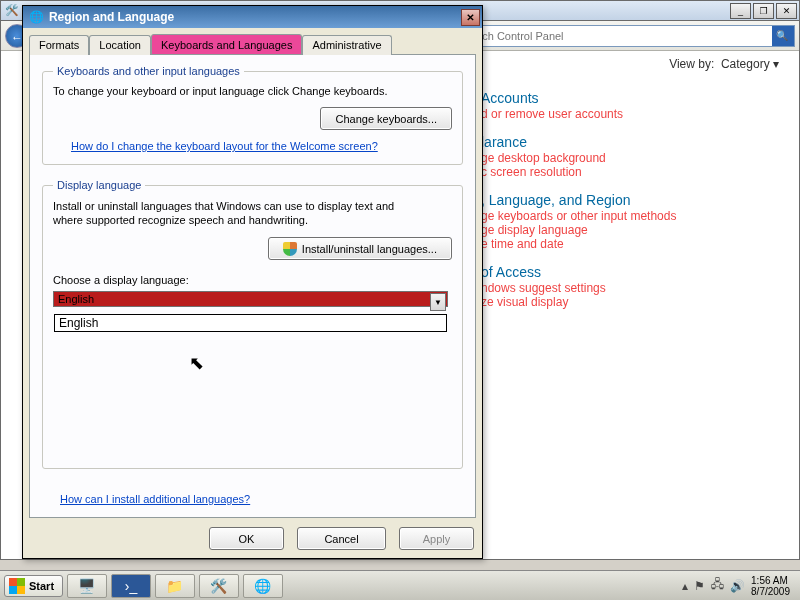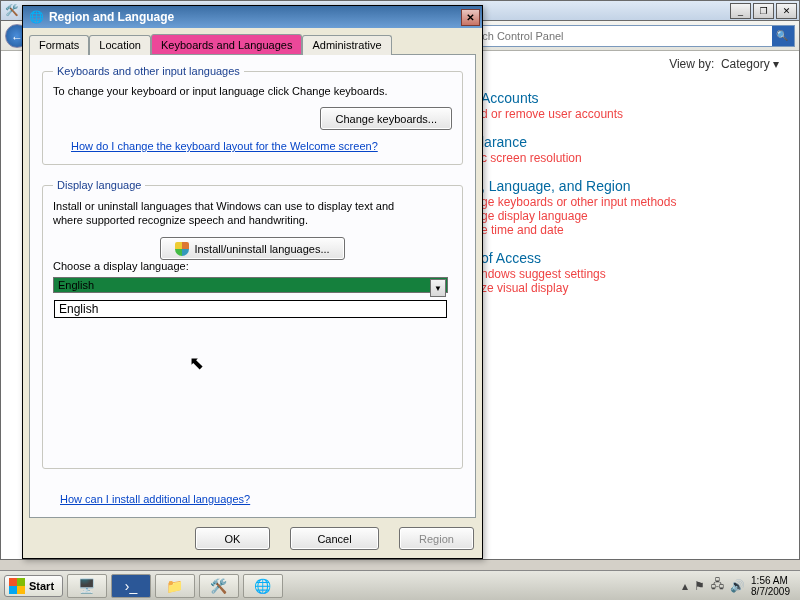--- a/index.html
+++ b/index.html
@@ -29,26 +29,26 @@
   .dlg-body { position:absolute; left:6px; top:28px; right:6px; bottom:40px; }
   .tabs { display:flex; position:relative; z-index:2;}
   .tab { padding:3px 9px; border:1px solid #919b9c; background:#eeece4; border-bottom:none; margin-right:0px; font-size:11px; border-radius:3px 3px 0 0; cursor:pointer; position:relative; top:1px;}
   .tab.sel { background:#ec4899; z-index:3; top:0; padding-top:4px;}
   .tabpanel { border:1px solid #919b9c; background:#fcfcfe; position:absolute; left:0; right:0; top:20px; bottom:0; padding:10px 12px;}
   fieldset { border:1px solid #c8c8c0; border-radius:3px; padding:8px 10px 12px 10px; margin:0 0 14px 0; font-size:11px;}
   legend { padding:0 4px; color:#1a3f8f;}
   .btn { display:inline-flex; align-items:center; gap:5px; padding:3px 14px; border:1px solid #707070; border-radius:3px; background:linear-gradient(#fdfdfd,#e4e4e4); font-size:11px; cursor:pointer; height:23px; box-shadow:0 0 0 1px #fff inset;}
   .btn.disabled { color:#888; }
   .hyperlink { color:#0645c8; text-decoration:underline; cursor:pointer;padding-left:18px;}
-  .combo { position:relative; width:395px; height:16px; border:1px solid #707070; background:#15803d; display:flex; align-items:center; padding:0 4px; font-size:11px;}
+  .combo { position:relative; width:395px; height:16px; border:1px solid #707070; background:#b91c1c; display:flex; align-items:center; padding:0 4px; font-size:11px;}
   .combo .arrow { width:16px; height:18px; border:1px solid #707070; background:linear-gradient(#f4f4f4,#d8d8d8); display:flex; align-items:center; justify-content:center; position:absolute; right:1px; top:1px; font-size:8px;}
   .combo-list { position:absolute; left:0; top:22px; width:100%; border:1px solid #000; background:#fff; z-index:20;}
   .combo-item { padding:1px 4px; font-size:12px; cursor:pointer;}
   .combo-item.sel { background:#2b5797; color:#fff;}
-  .dlg-buttons { position:absolute; right:8px; bottom:8px; display:flex; gap:20px;}
+  .dlg-buttons { position:absolute; right:8px; bottom:8px; display:flex; gap:13px;}
   .shield { width:14px; height:14px; display:inline-block; background:conic-gradient(#d73 0 90deg,#39b 90deg 180deg,#4b4 180deg 270deg,#ec3 270deg); border-radius:2px 2px 7px 7px;}
   
   
   .cursor { position:absolute; left:189px; top:352px; z-index:50; pointer-events:none; font-size:18px; color:#000; text-shadow:1px 1px 0 #fff;}
   
   
   .taskbar { position:absolute; left:0; right:0; bottom:0; height:30px; background:linear-gradient(#e7e7e0,#c4c4bb); border-top:1px solid #888; display:flex; align-items:center; padding:0 4px; font-size:11px; z-index:5;}
   .startbtn { display:flex; align-items:center; gap:4px; padding:2px 8px 2px 4px; border:1px solid #888; border-radius:3px; background:linear-gradient(#fdfdfd,#dfe0d5); font-weight:bold; cursor:pointer;}
   .winlogo { width:16px; height:16px; display:grid; grid-template-columns:1fr 1fr; grid-template-rows:1fr 1fr;}
   .winlogo span:nth-child(1){background:#f35325;} .winlogo span:nth-child(2){background:#81bc06;} .winlogo span:nth-child(3){background:#05a6f0;} .winlogo span:nth-child(4){background:#ffba08;}
@@ -89,20 +89,21 @@
     <span>Category</span>&nbsp;▾
   </div>
 
   <div class="cp-cats">
     <div class="cat">
       <div class="cat-title">Accounts</div>
       <div class="link">d or remove user accounts</div>
     </div>
     <div class="cat">
       <div class="cat-title">larance</div>
+      <div class="link">ge desktop background</div>
       <div class="link">c screen resolution</div>
     </div>
     <div class="cat">
       <div class="cat-title">, Language, and Region</div>
       <div class="link">ge keyboards or other input methods</div>
       <div class="link">ge display language</div>
       <div class="link">e time and date</div>
     </div>
     <div class="cat">
       <div class="cat-title">of Access</div>
@@ -138,21 +139,21 @@
             </span>
         </div>
         <div style="margin-top:10px">
           <span class="hyperlink">How do I change the keyboard layout for the Welcome screen?</span>
         </div>
       </fieldset>
 
       <fieldset style="height:290px;position:relative">
         <legend>Display language</legend>
         <div style="margin-bottom:10px;width:360px;line-height:14px">Install or uninstall languages that Windows can use to display text and where supported recognize speech and handwriting.</div>
-        <div style="text-align:center;">
+        <div style="text-align:right;margin-bottom:14px">
           <span class="btn">
             <span class="shield"></span>
             <span>Install/uninstall languages...</span>
           </span>
         </div>
         <div style="margin-bottom:5px">Choose a display language:</div>
         <div class="combo">
           <span>English</span>
           <div class="arrow">▼</div>
           <div class="combo-list">
@@ -167,21 +168,21 @@
     </div>
   </div>
   <div class="dlg-buttons">
     <span class="btn" style="width:75px;justify-content:center">
         <span>OK</span>
       </span>
     <span class="btn" style="width:89px;justify-content:center">
         <span>Cancel</span>
       </span>
     <span class="btn disabled" style="width:75px;justify-content:center">
-        <span>Region</span>
+        <span>Apply</span>
       </span>
   </div>
 </div>
 
 <div class="cursor">⬉</div>
 
 <div class="taskbar">
   <div class="startbtn">
     <div class="winlogo">
         <span></span>

